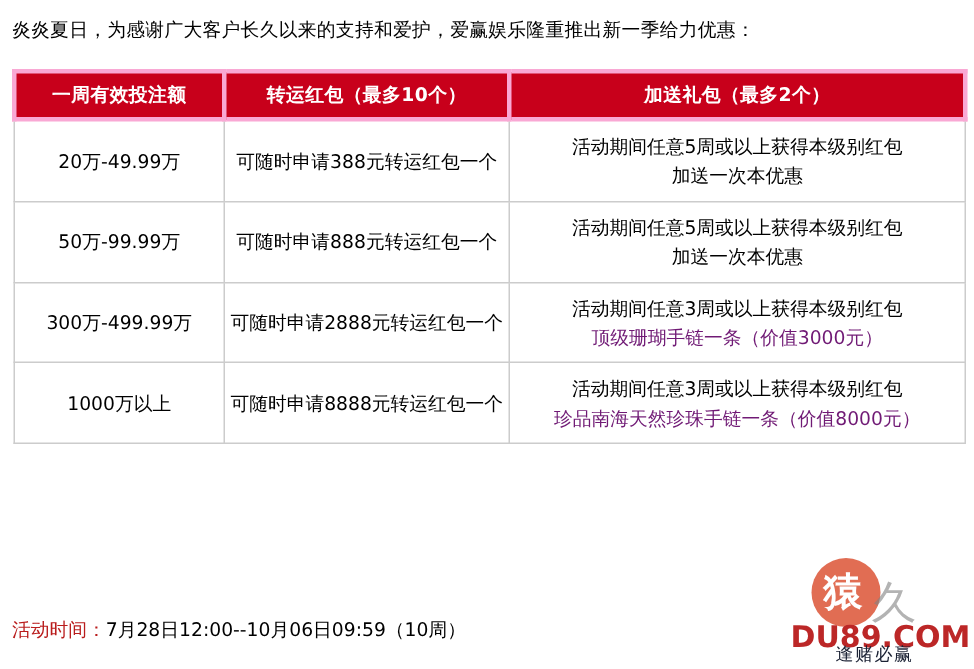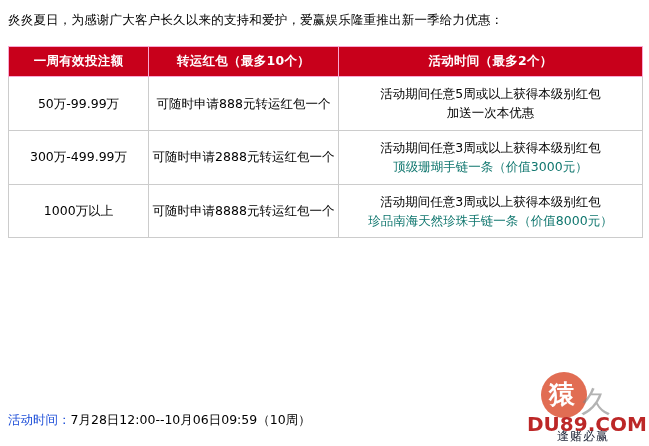--- a/index.html
+++ b/index.html
@@ -38,48 +38,48 @@
     border-collapse: collapse;
     table-layout: fixed;
   }
   table.promo th {
     background: #c8001b;
     color: #ffffff;
     font-size: 12.5px;
     font-weight: bold;
     text-align: center;
     padding: 6px 2px;
-    border: 1px solid #f9a8d4;
+    border: 3px solid #f9a8d4;
     letter-spacing: 0.3px;
   }
   table.promo td {
     border: 1px solid #cccccc;
     text-align: center;
     font-size: 12.5px;
     padding: 7px 3px;
     vertical-align: middle;
     line-height: 1.55;
     color: #000000;
   }
   .col-a { width: 140px; }
   .col-b { width: 190px; }
   .col-c { width: 304px; }
   .gift-line { display: block; }
   .gift-hl {
-    color: #0f766e;
+    color: #701a75;
   }
   .footer {
     position: absolute;
     left: 8px;
     top: 412px;
     font-size: 12.5px;
     color: #000000;
     white-space: nowrap;
   }
-  .footer .label { color: #1d4ed8; margin-top: 27px; }
+  .footer .label { color: #b91c1c; margin-top: 27px; }
   .watermark {
     position: absolute;
     right: 10px;
     bottom: 6px;
     width: 120px;
     height: 70px;
     opacity: 0.95;
     pointer-events: none;
   }
   .wm-circle {
@@ -139,24 +139,32 @@
   <table class="promo">
     <colgroup>
       <col class="col-a">
       <col class="col-b">
       <col class="col-c">
     </colgroup>
     <thead>
       <tr>
         <th>一周有效投注额</th>
         <th>转运红包（最多10个）</th>
-        <th>活动时间（最多2个）</th>
+        <th>加送礼包（最多2个）</th>
       </tr>
     </thead>
     <tbody>
+      <tr>
+        <td>20万-49.99万</td>
+        <td>可随时申请388元转运红包一个</td>
+        <td>
+          <span class="gift-line">活动期间任意5周或以上获得本级别红包</span>
+          <span class="gift-line">加送一次本优惠</span>
+        </td>
+      </tr>
       <tr>
         <td>50万-99.99万</td>
         <td>可随时申请888元转运红包一个</td>
         <td>
           <span class="gift-line">活动期间任意5周或以上获得本级别红包</span>
           <span class="gift-line">加送一次本优惠</span>
         </td>
       </tr>
       <tr>
         <td>300万-499.99万</td>

